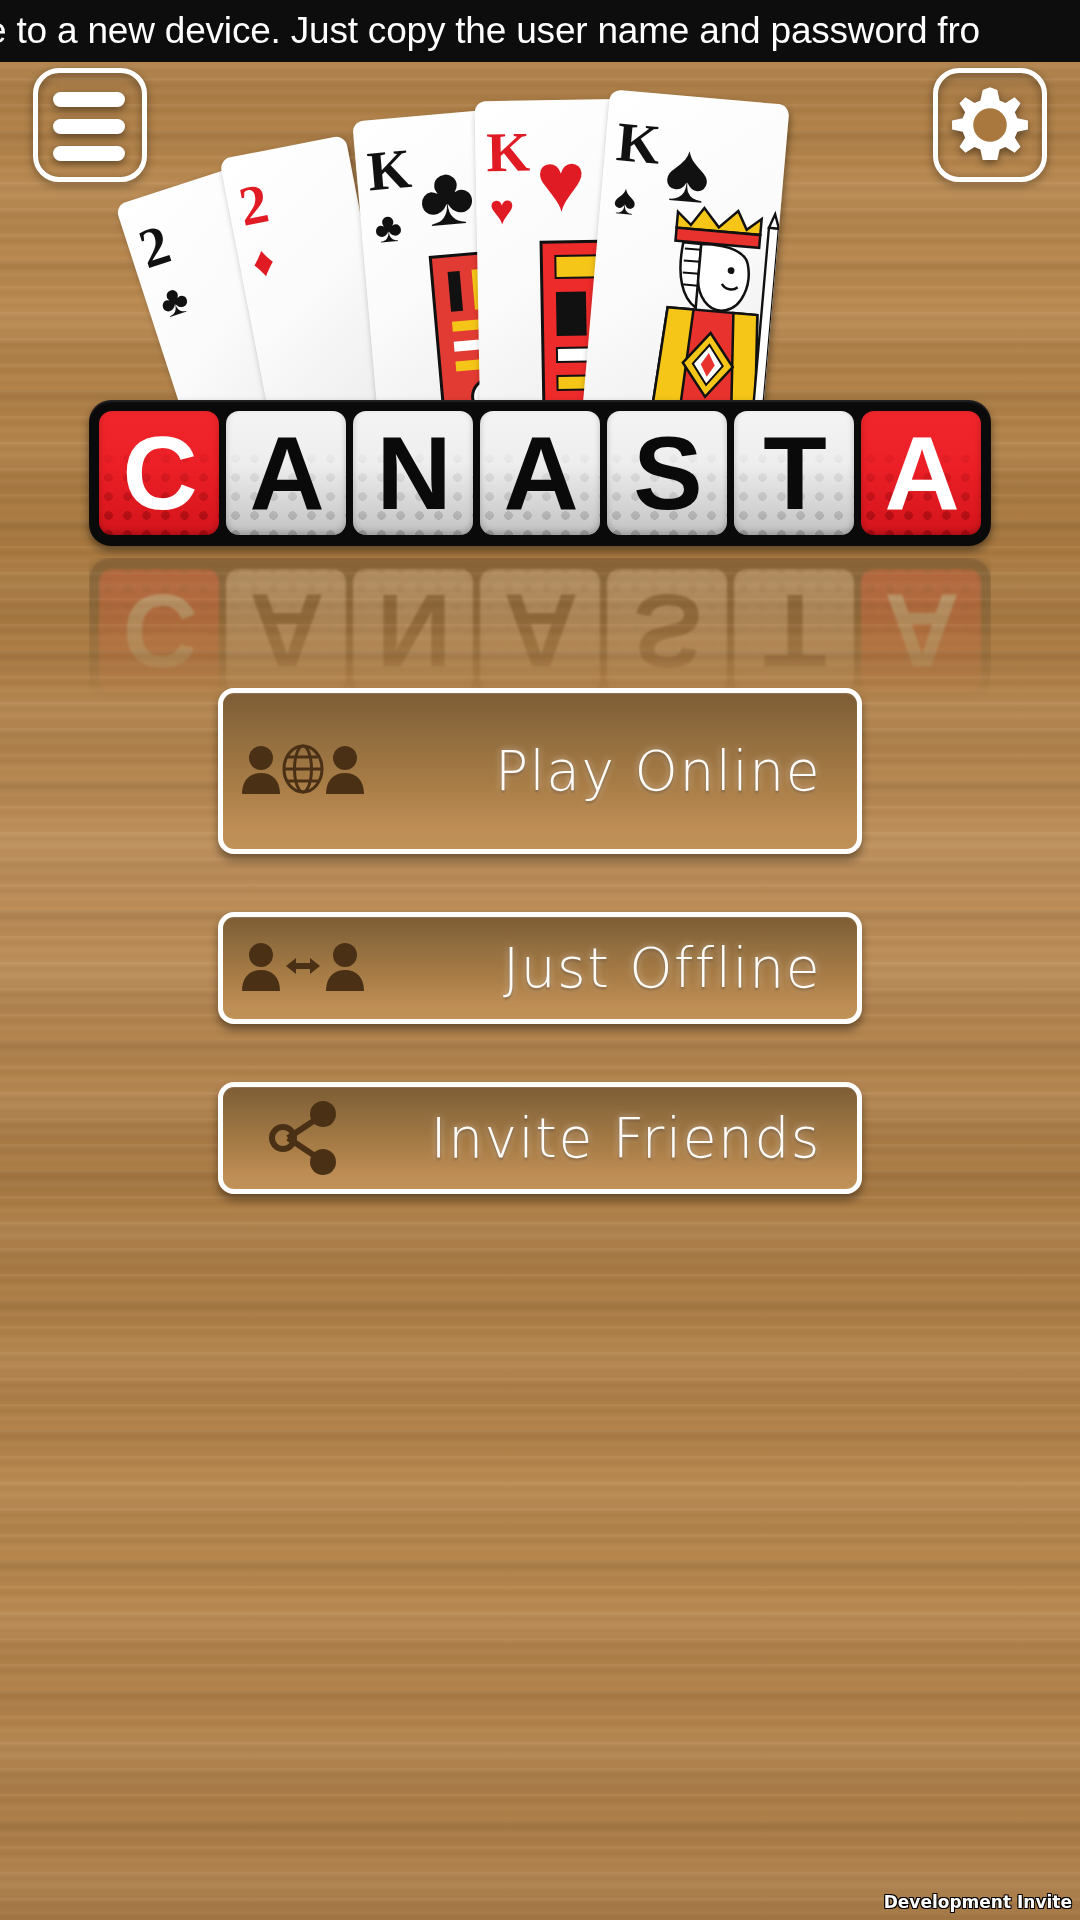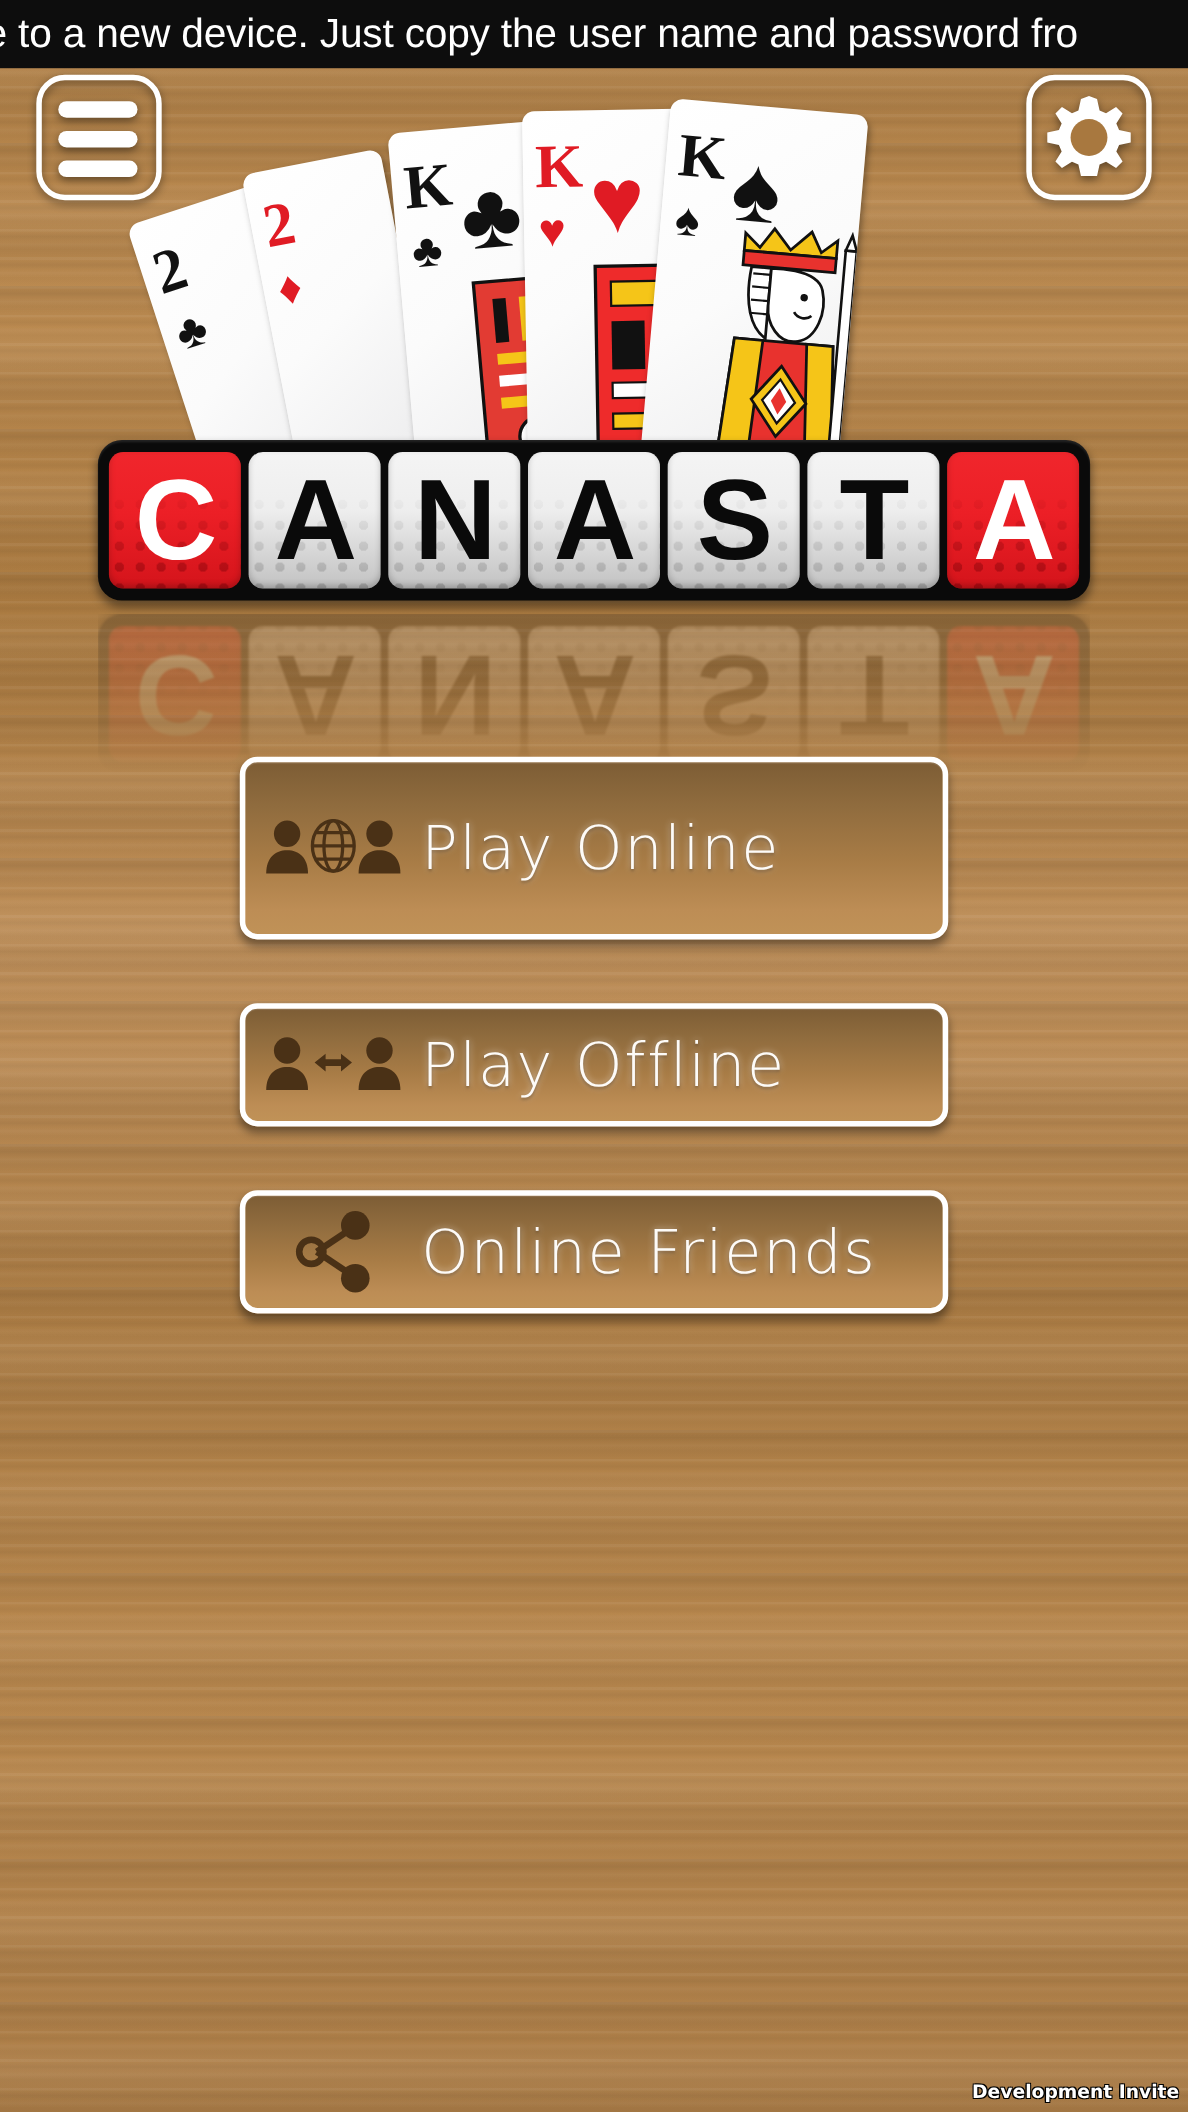--- a/index.html
+++ b/index.html
@@ -200,21 +200,21 @@
   .menu-btn.short { height:112px; }
   .menu-btn + .menu-btn { margin-top:58px; }
 
   .btn-icon {
     width:160px;
     display:flex; align-items:center; justify-content:center;
     flex:0 0 auto;
   }
   .btn-label {
     flex:1 1 auto;
-    text-align:left;
+    text-align:right;
     padding-right:36px;
     color:#fdfbf8;
     font-size:55px;
     font-weight:300;
     letter-spacing:1.5px;
     font-family:"DejaVu Sans", sans-serif;
     text-shadow:0 0 7px rgba(255,255,255,0.55), 0 2px 3px rgba(60,35,10,0.55);
   }
 
   
@@ -423,34 +423,34 @@
       <svg width="126" height="58" viewBox="0 0 126 58" aria-hidden="true">
         <g fill="#4a3116">
           <circle cx="21" cy="16" r="12"></circle>
           <path d="M2 52 C2 38 10 31 21 31 C32 31 40 38 40 52 Z"></path>
           <circle cx="105" cy="16" r="12"></circle>
           <path d="M86 52 C86 38 94 31 105 31 C116 31 124 38 124 52 Z"></path>
           <path d="M46 27 L56 19 L56 24 L70 24 L70 19 L80 27 L70 35 L70 30 L56 30 L56 35 Z"></path>
         </g>
       </svg>
     </div>
-    <div class="btn-label">Play Offline</div>
+    <div class="btn-label">Just Offline</div>
   </div>
 
   <div class="menu-btn short">
     <div class="btn-icon">
       <svg width="84" height="84" viewBox="0 0 84 84" aria-hidden="true">
         <g stroke="#4a3116" stroke-width="6" fill="none">
           <line x1="27" y1="42" x2="60" y2="20"></line>
           <line x1="27" y1="42" x2="60" y2="64"></line>
         </g>
         <g fill="#4a3116">
           <circle cx="62" cy="18" r="13"></circle>
           <circle cx="62" cy="66" r="13"></circle>
         </g>
         <circle cx="22" cy="42" r="11" fill="none" stroke="#4a3116" stroke-width="6"></circle>
       </svg>
     </div>
-    <div class="btn-label">Online Friends</div>
+    <div class="btn-label">Invite Friends</div>
   </div>
 </div>
 
 <div class="dev-build">Development Invite</div>
 
 </body></html>

